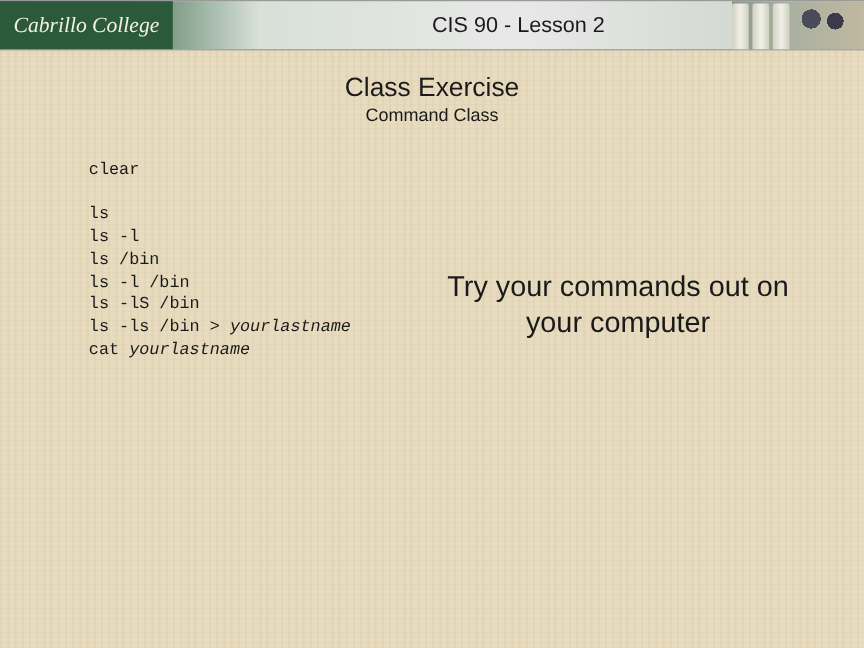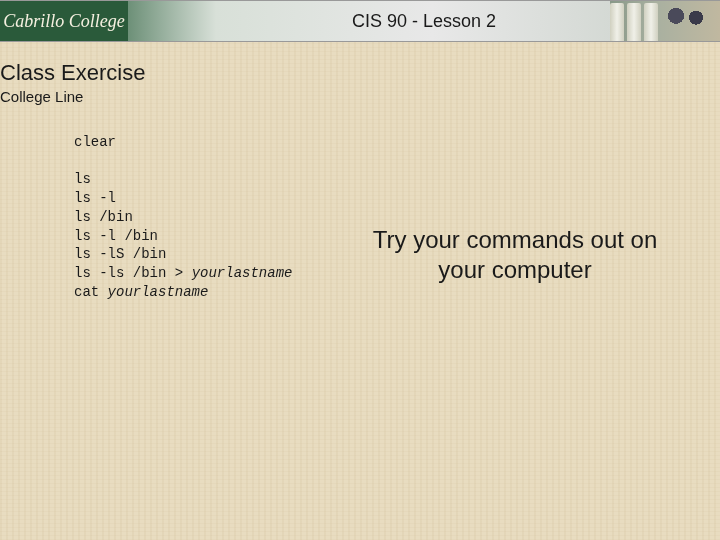--- a/index.html
+++ b/index.html
@@ -18,21 +18,21 @@
     width: 100%;
     height: 42px;
     background: linear-gradient(to right, #2a5a3a 0%, #3a6a4a 12%, #d8e0d8 30%, #e8e8e8 60%, #c8d0c8 100%);
     border-top: 1px solid #999;
     border-bottom: 1px solid #999;
     position: relative;
     display: flex;
     align-items: center;
   }
   .logo-area {
-    width: 128px;
+    width: 144px;
     height: 100%;
     background: #2a5a3a;
     position: relative;
     display: flex;
     align-items: center;
     justify-content: center;
   }
   .logo-text {
     font-family: cursive, 'Brush Script MT', serif;
     color: #f5f0e0;
@@ -65,21 +65,21 @@
     border-radius: 2px 2px 0 0;
   }
   .people {
     width: 50px;
     height: 36px;
     background: radial-gradient(circle at 30% 30%, #4a4a5a 8px, transparent 8px),
                 radial-gradient(circle at 70% 35%, #3a3a4a 7px, transparent 7px);
     position: relative;
   }
   .title-area {
-    text-align: left;
+    text-align: center;
     margin-top: 18px;
   }
   .title-main {
     font-size: 22px;
     color: #1a1a1a;
     font-family: Verdana, sans-serif;
   }
   .title-sub {
     font-size: 15px;
     color: #1a1a1a;
@@ -127,21 +127,21 @@
   <div class="header-right">
     <div class="pillar"></div>
     <div class="pillar"></div>
     <div class="pillar"></div>
     <div class="people"></div>
   </div>
 </div>
 
 <div class="title-area">
   <div class="title-main">Class Exercise</div>
-  <div class="title-sub">College Line</div>
+  <div class="title-sub">Command Class</div>
 </div>
 
 <div class="content">
 
   <div class="code-block code-group">clear</div>
 
 
 
   <div class="code-block code-group"><span>ls
 ls -l

